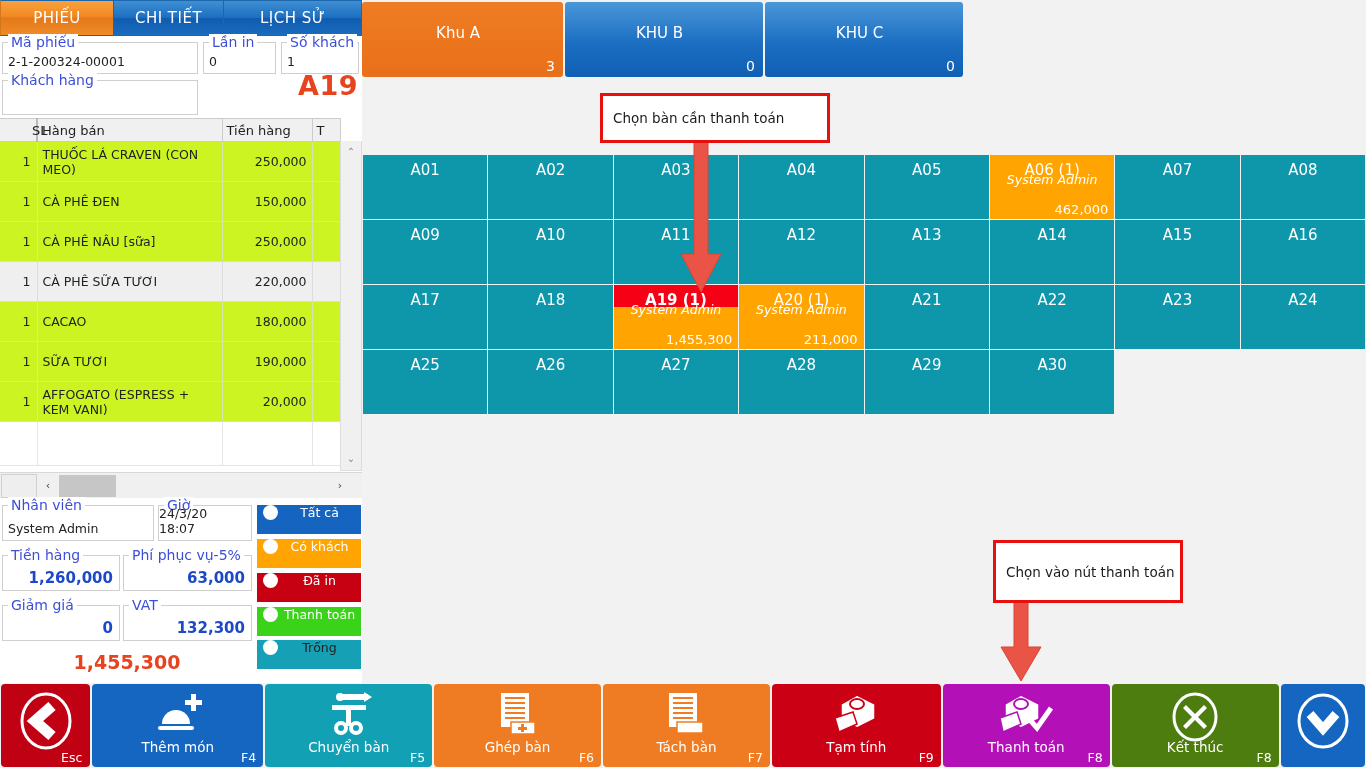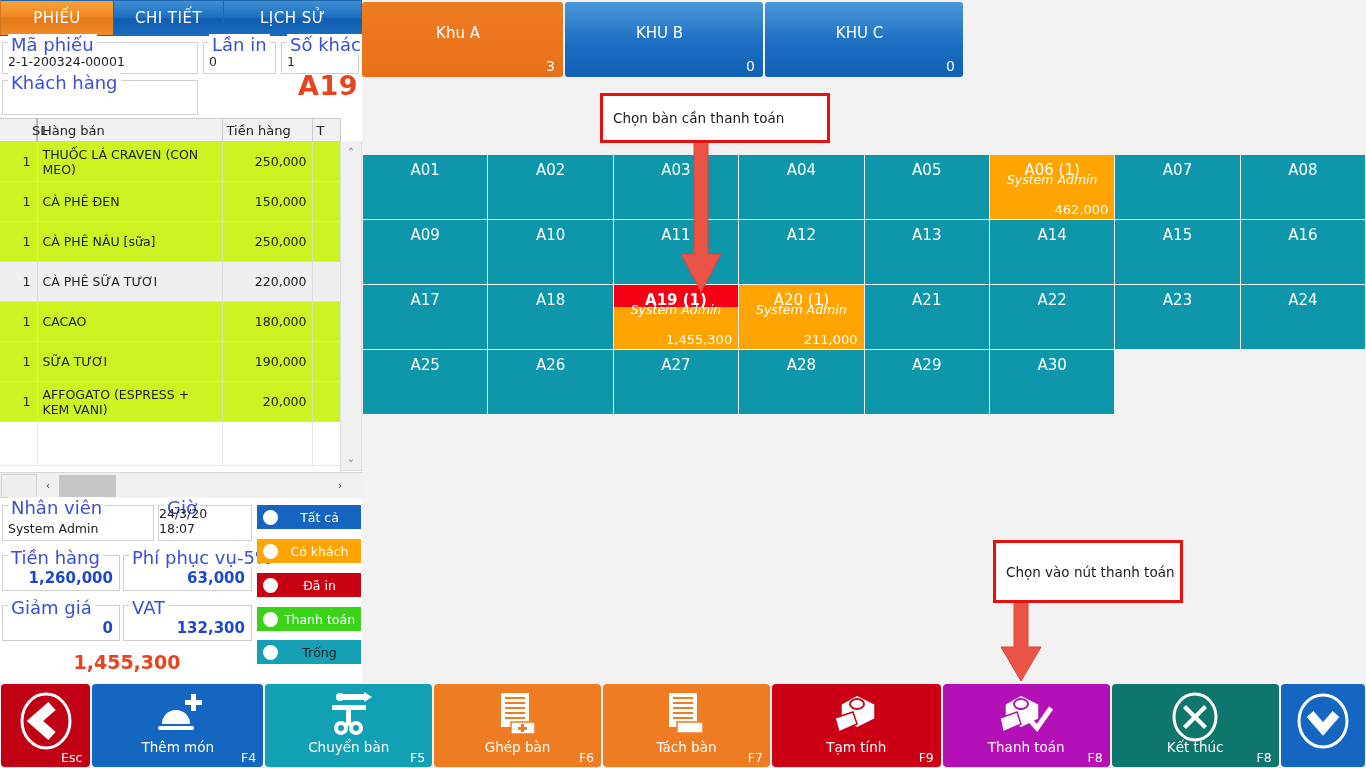--- a/index.html
+++ b/index.html
@@ -27,21 +27,21 @@
   .tab.t1 { width: 114px; background: linear-gradient(to bottom,#f9a03c 0%,#f08a23 45%,#e4781b 50%,#ef8b26 100%); border-left: 1px solid #d4761a; }
   .tab.t2 { width: 110px; background: linear-gradient(to bottom,#3e8fd3 0%,#1e6fc0 48%,#0f5cb0 52%,#1a6cbd 100%); }
   .tab.t3 { width: 138px; background: linear-gradient(to bottom,#3e8fd3 0%,#1e6fc0 48%,#0f5cb0 52%,#1a6cbd 100%); }
 
   
   .fs {
     position: absolute; border: 1px solid #cfcfcf; background: #fff;
   }
   .fs > .lg {
     position: absolute; top: -9px; left: 5px; background: #fff; padding: 0 3px;
-    font-size: 18px; color: #3b4fd8; white-space: nowrap;
+    font-size: 14px; color: #3b4fd8; white-space: nowrap;
   }
   .fs > .val {
     position: absolute; left: 5px; bottom: 4px; font-size: 12.5px; color: #222;
   }
 
   #fs-maphieu { left: 2px; top: 42px; width: 196px; height: 32px; }
   #fs-lanin  { left: 203px; top: 42px; width: 73px; height: 32px; }
   #fs-sokhach{ left: 281px; top: 42px; width: 78px; height: 32px; }
   #fs-khachhang { left: 2px; top: 80px; width: 196px; height: 35px; }
 
@@ -106,22 +106,22 @@
   .fs.num > .val { left: auto; right: 6px; font-size: 15px; font-weight: bold; color: #1c49c9; bottom: 3px; }
   #fs-nhanvien > .val, #fs-gio > .val { font-size: 12.5px; color: #222; }
   #fs-gio > .val { left: auto; right: 5px; }
 
   #grand-total {
     position: absolute; left: 2px; top: 648px; width: 250px; height: 28px;
     text-align: center; color: #e8431f; font-size: 19px; font-weight: bold; line-height: 28px;
   }
 
   
-  .legend { position: absolute; left: 257px; width: 104px; height: 24px;
-    display: flex; align-items: center; font-size: 12.5px; }
+  .legend { position: absolute; left: 257px; width: 104px; height: 29px;
+    display: flex; align-items: flex-start; font-size: 12.5px; }
   .legend .dot { width: 15px; height: 15px; border-radius: 50%; background:#fff; margin-left: 6px; flex: 0 0 auto;}
   .legend .lb { flex: 1; text-align: center; }
   #lg-all  { top: 505px; background: #1565c0; color: #fff; }
   #lg-cust { top: 539px; background: #ffa400; color: #fff; }
   #lg-print{ top: 573px; background: #c70012; color: #fff; }
   #lg-paid { top: 607px; background: #3ad31a; color: #fff; }
   #lg-empty{ top: 640px; background: #16a0b5; color: #222; }
 
   
   .zone {
@@ -178,21 +178,21 @@
   .tbtn .lbl { font-size: 13.5px; }
   .tbtn .key { position: absolute; right: 7px; bottom: 2px; font-size: 12.5px; }
   .tbtn .ico { position: absolute; top: 8px; left:0; right:0; display:flex; justify-content:center; }
   #b-esc    { width: 90px; background: #c00114; }
   #b-them   { width: 172px; background: #1566c0; }
   #b-chuyen { width: 168px; background: #12a0b4; }
   #b-ghep   { width: 168px; background: #ef7c22; }
   #b-tach   { width: 168px; background: #ef7c22; }
   #b-tam    { width: 170px; background: #cc0015; }
   #b-thanh  { width: 168px; background: #b310b8; }
-  #b-ket    { width: 168px; background: #0f766e; }
+  #b-ket    { width: 168px; background: #4d7c0f; }
   #b-down   { width: 85px; background: #1566c0; }
   #b-esc .key { right: 8px; }
 </style>
 </head>
 <body>
 
 <div id="root">
 
   <div id="left-panel">
 

